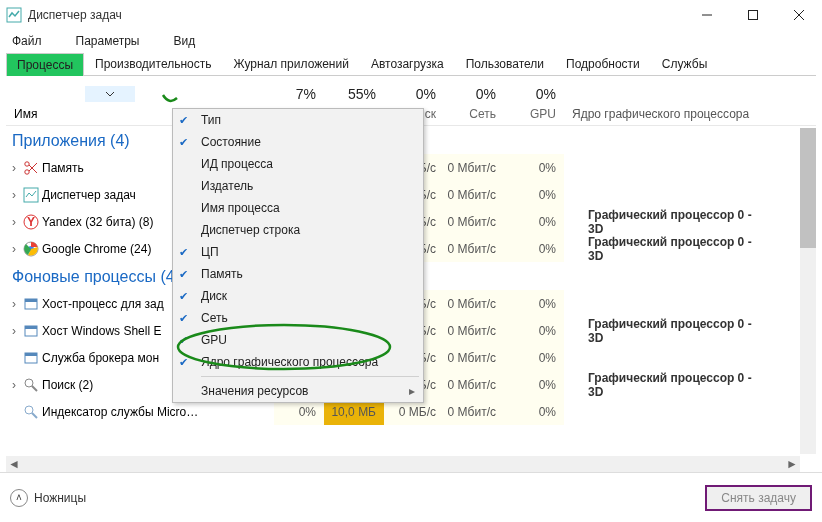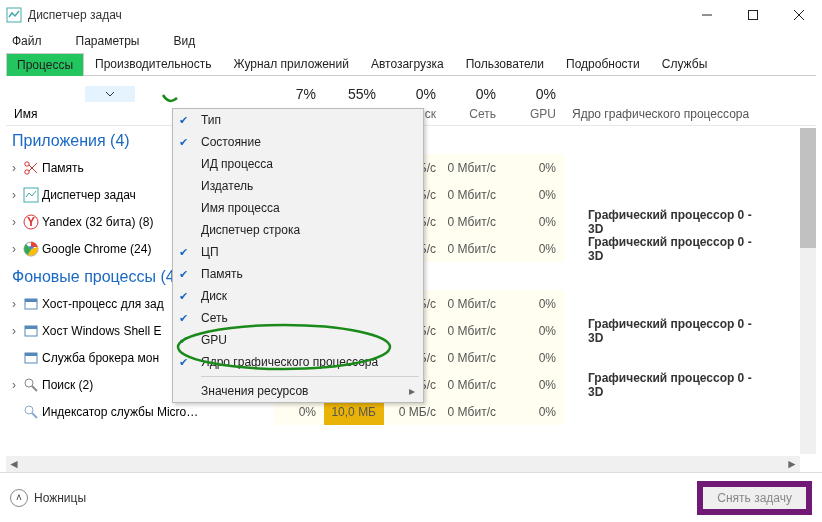--- a/index.html
+++ b/index.html
@@ -37,21 +37,21 @@
 .row .cell.low { background: #fffef0; }
 .row .gpueng { width: 192px; padding-left: 24px; color: #333; font-weight: bold; }
 .ctxmenu { position: absolute; left: 172px; top: 108px; width: 252px; background: #f2f2f2; border: 1px solid #bbb; box-shadow: 2px 2px 4px rgba(0,0,0,.2); z-index: 10; }
 .ctxmenu .item { display: flex; align-items: center; height: 22px; padding: 0 8px 0 28px; position: relative; color: #222; }
 .ctxmenu .item .chk { position: absolute; left: 6px; color: #1a69c4; font-size: 11px; }
 .ctxmenu .sep { height: 1px; background: #d0d0d0; margin: 3px 4px 3px 28px; }
 .ctxmenu .item .sub { margin-left: auto; color: #666; }
 .footer { position: absolute; bottom: 0; left: 0; right: 0; height: 50px; border-top: 1px solid #ddd; display: flex; align-items: center; padding: 0 10px; }
 .footer .fewer { display: flex; align-items: center; gap: 6px; color: #333; }
 .footer .circle { width: 18px; height: 18px; border: 1px solid #888; border-radius: 50%; display: flex; align-items: center; justify-content: center; font-size: 10px; }
-.footer .btn { margin-left: auto; padding: 4px 14px; border: 6px solid #701a75; background: #efefef; color: #888; }
+.footer .btn { margin-left: auto; padding: 4px 14px; border: 2px solid #701a75; background: #efefef; color: #888; }
 .annot-oval { position: absolute; left: 174px; top: 322px; width: 220px; height: 50px; z-index: 20; pointer-events:none; }
 .annot-tick { position: absolute; left: 161px; top: 93px; width: 18px; height: 14px; z-index: 20; pointer-events:none; }
 svg.icon16 { width: 16px; height: 16px; }
 </style>
 </head>
 <body>
 
 <div class="titlebar">
   <span class="icon">
     <svg class="icon16" viewBox="0 0 16 16">

